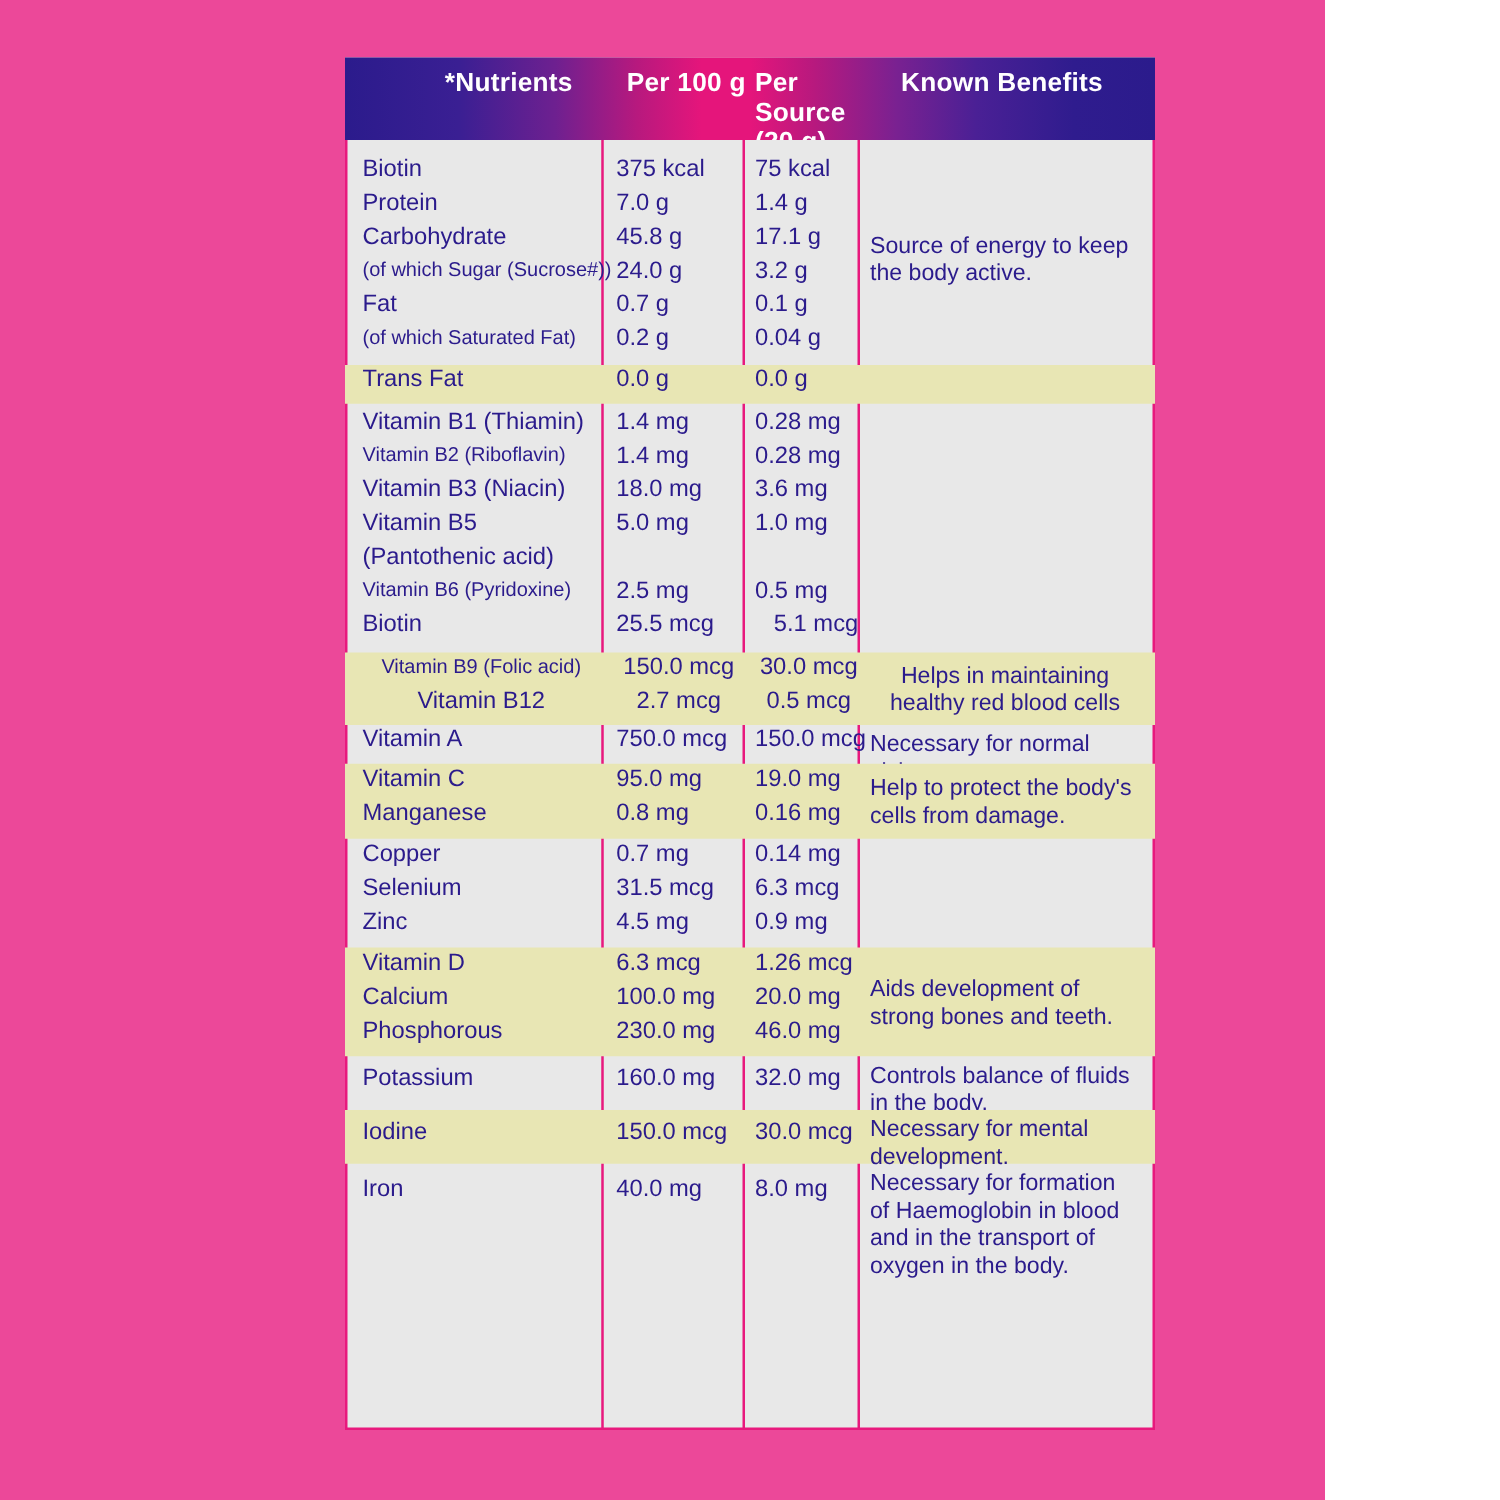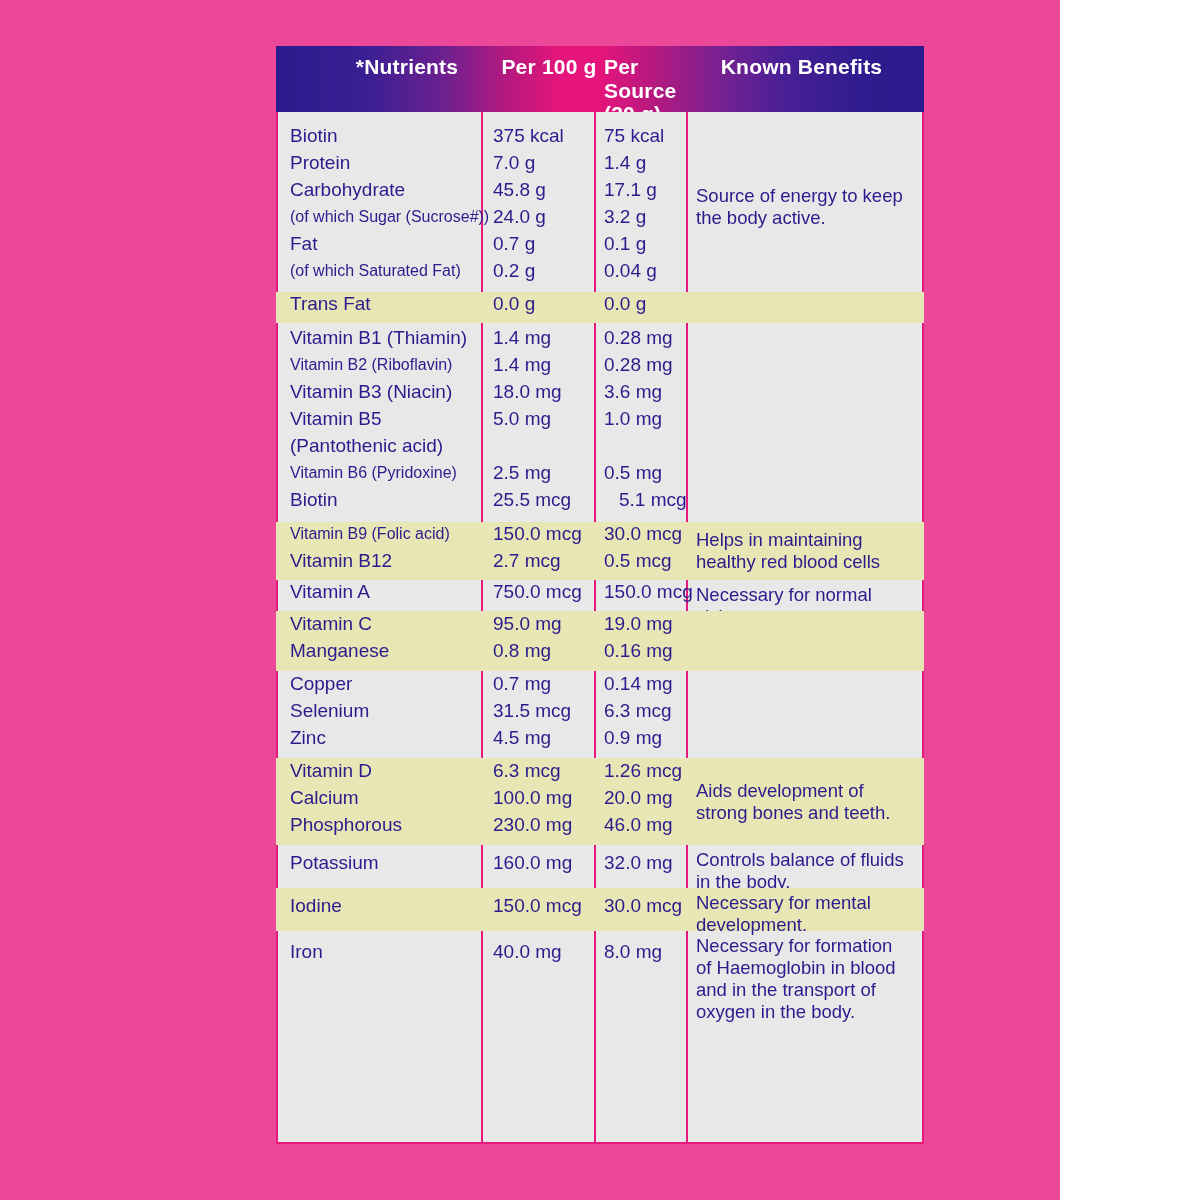--- a/index.html
+++ b/index.html
@@ -171,21 +171,21 @@
           <div class="txt col-p100" style="top: 86px;">5.0 mg</div>
           <div class="txt col-serve" style="top: 86px;">1.0 mg</div>
           <div class="txt col-name" style="top: 113px;">(Pantothenic acid)</div>
           <div class="txt col-name small" style="top: 140px;">Vitamin B6 (Pyridoxine)</div>
           <div class="txt col-p100" style="top: 140px;">2.5 mg</div>
           <div class="txt col-serve" style="top: 140px;">0.5 mg</div>
           <div class="txt col-name" style="top: 167px;">Biotin</div>
           <div class="txt col-p100" style="top: 167px;">25.5 mcg</div>
           <div class="txt col-serve" style="top: 167px; margin-left: 15px;">5.1 mcg</div>
         </div>
-        <div class="row hl" style="top: 410px; height: 58px;">
+        <div class="row hl" style="top: 410px; height: 58px; text-align: center;">
           <div class="txt col-name small" style="top: 2px;">Vitamin B9 (Folic acid)</div>
           <div class="txt col-p100" style="top: 2px;">150.0 mcg</div>
           <div class="txt col-serve" style="top: 2px;">30.0 mcg</div>
           <div class="txt col-name" style="top: 29px;">Vitamin B12</div>
           <div class="txt col-p100" style="top: 29px;">2.7 mcg</div>
           <div class="txt col-serve" style="top: 29px;">0.5 mcg</div>
           <div class="txt col-ben ben" style="top: 7px;">Helps in maintaining healthy red blood cells</div>
         </div>
         <div class="row" style="top: 468px; height: 31px;">
           <div class="txt col-name" style="top: 2px;">Vitamin A</div>
@@ -193,20 +193,21 @@
           <div class="txt col-serve" style="top: 2px;">150.0 mcg</div>
           <div class="txt col-ben ben" style="top: 4px;">Necessary for normal vision.</div>
         </div>
         <div class="row hl" style="top: 499px; height: 60px;">
           <div class="txt col-name" style="top: 3px;">Vitamin C</div>
           <div class="txt col-p100" style="top: 3px;">95.0 mg</div>
           <div class="txt col-serve" style="top: 3px;">19.0 mg</div>
           <div class="txt col-name" style="top: 30px;">Manganese</div>
           <div class="txt col-p100" style="top: 30px;">0.8 mg</div>
           <div class="txt col-serve" style="top: 30px;">0.16 mg</div>
+          <div class="txt col-ben ben" style="top: 8px;">Help to protect the body's cells from damage.</div>
         </div>
         <div class="row" style="top: 559px; height: 87px;">
           <div class="txt col-name" style="top: 3px;">Copper</div>
           <div class="txt col-p100" style="top: 3px;">0.7 mg</div>
           <div class="txt col-serve" style="top: 3px;">0.14 mg</div>
           <div class="txt col-name" style="top: 30px;">Selenium</div>
           <div class="txt col-p100" style="top: 30px;">31.5 mcg</div>
           <div class="txt col-serve" style="top: 30px;">6.3 mcg</div>
           <div class="txt col-name" style="top: 57px;">Zinc</div>
           <div class="txt col-p100" style="top: 57px;">4.5 mg</div>

